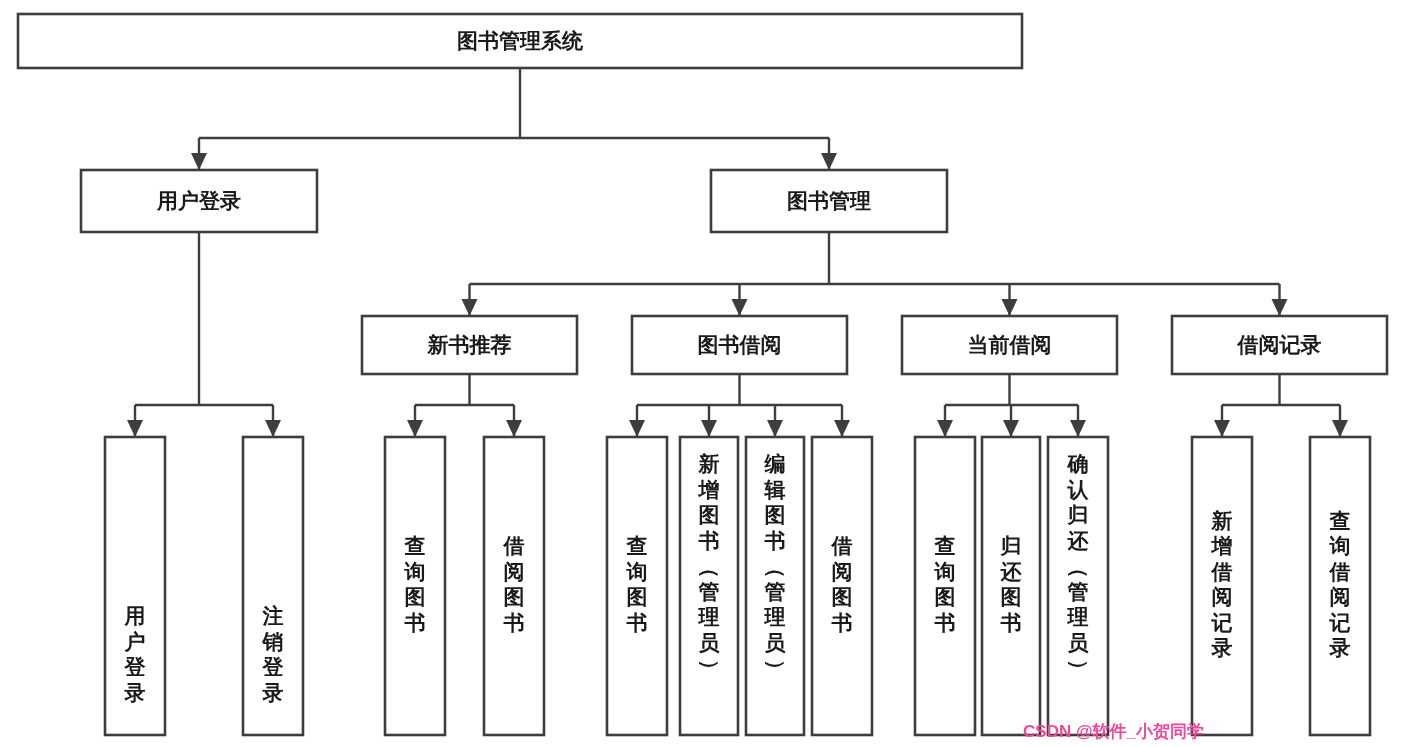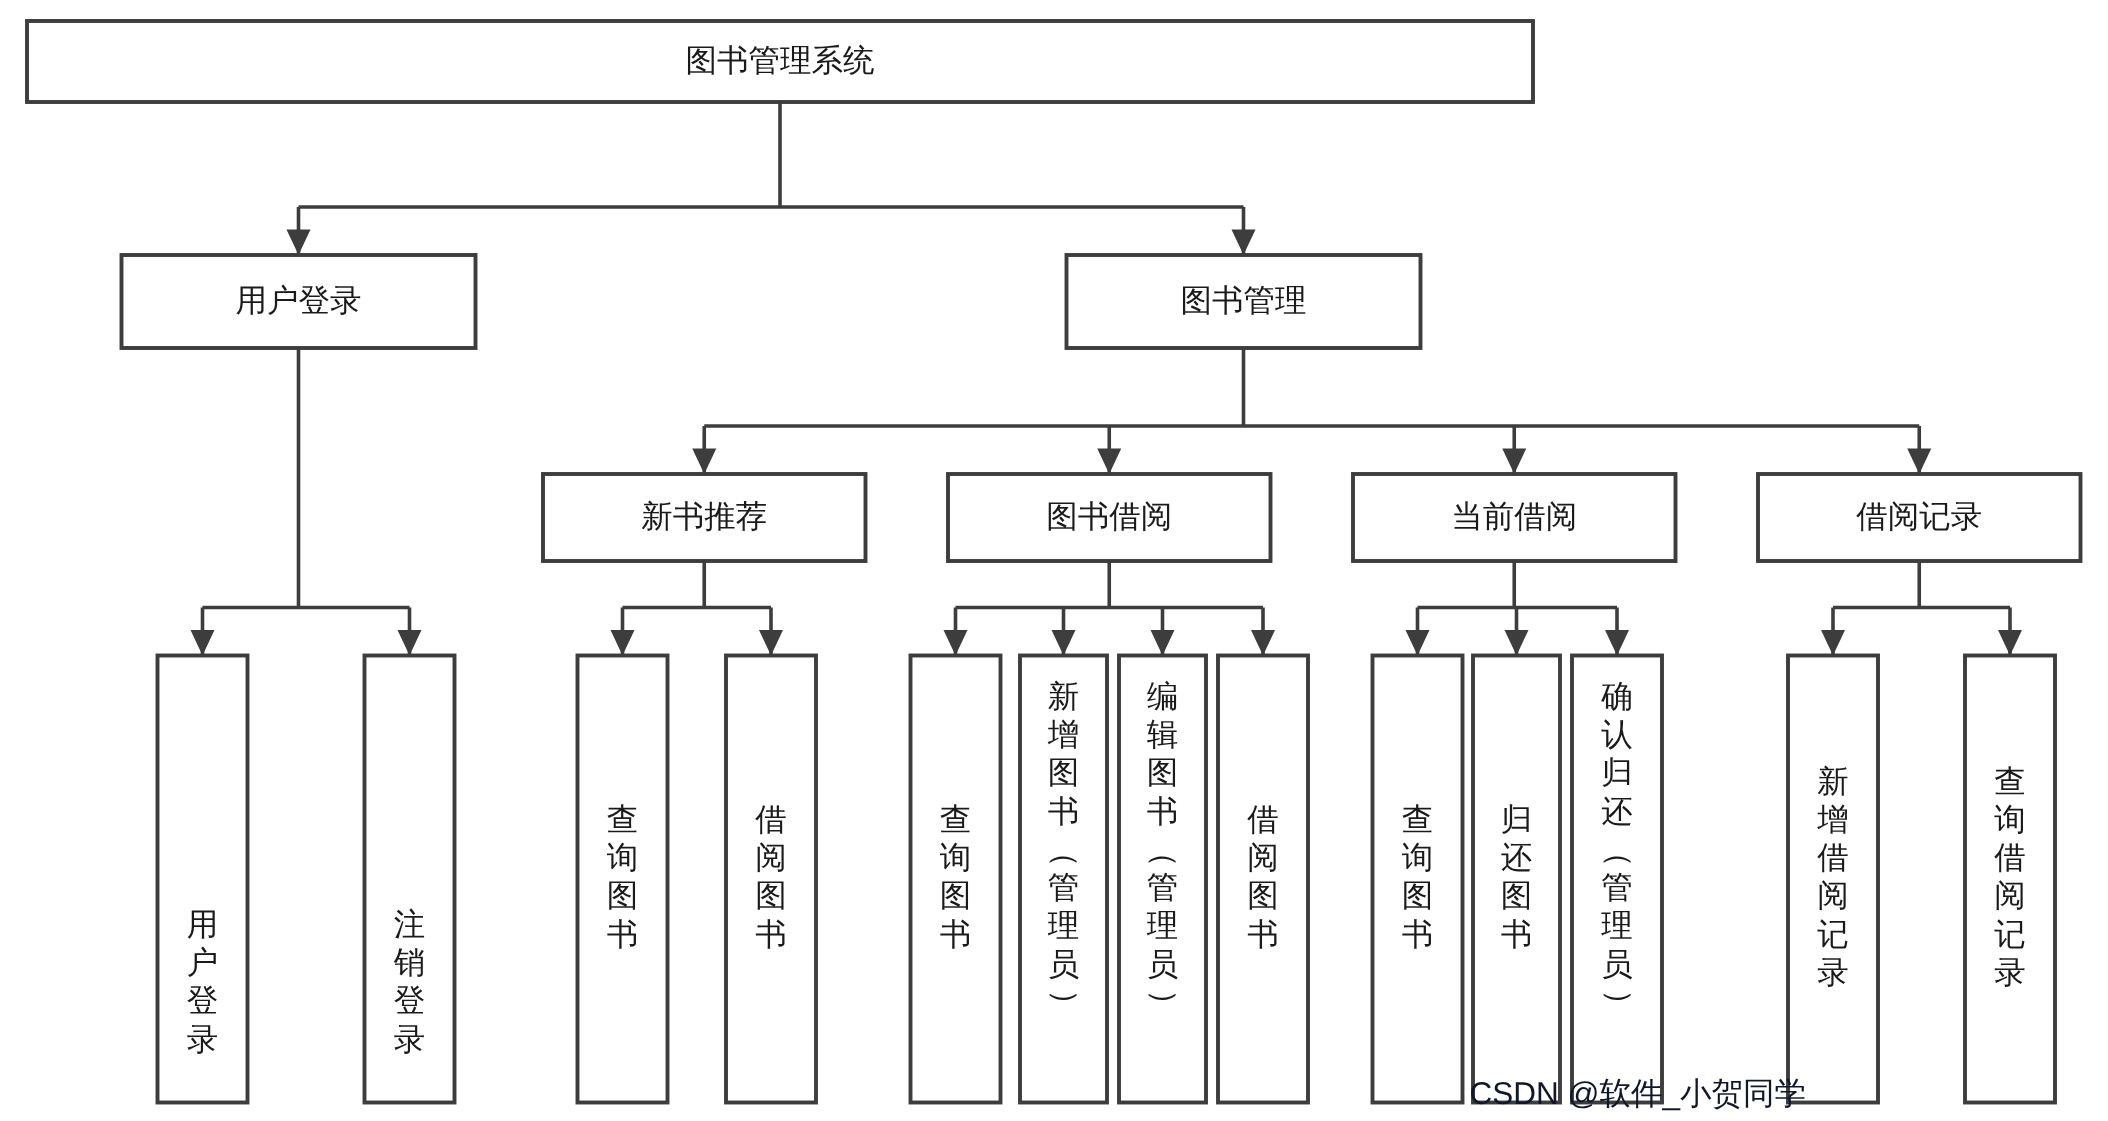--- a/index.html
+++ b/index.html
@@ -11,20 +11,21 @@
     width: 1405px;
     height: 747px;
     font-family: "Liberation Sans", "DejaVu Sans", sans-serif;
     overflow: hidden;
     position: relative;
   }
   #diagram-root {
     position: relative;
     width: 1212px;
     height: 747px;
+    font-weight: bold;
   }
   svg#tree-svg {
     position: absolute;
     top: 0;
     left: 0;
     width: 1405px;
     height: 747px;
     display: block;
   }
   .node-box {
@@ -47,22 +48,22 @@
     font-size: 21px;
     fill: #1a1a1a;
     text-anchor: middle;
     dominant-baseline: middle;
   }
   .watermark-text {
     position: absolute;
     right: 8px;
     bottom: 4px;
     font-family: "Liberation Sans", "DejaVu Sans", sans-serif;
-    font-size: 21px;
-    color: #0f172a;
+    font-size: 17px;
+    color: #ec4899;
     white-space: nowrap;
     pointer-events: none;
   }
 </style>
 </head>
 <body>
 
 <div id="diagram-root">
   <svg id="tree-svg" viewBox="0 0 1405 747">
     <g id="connector-layer">

